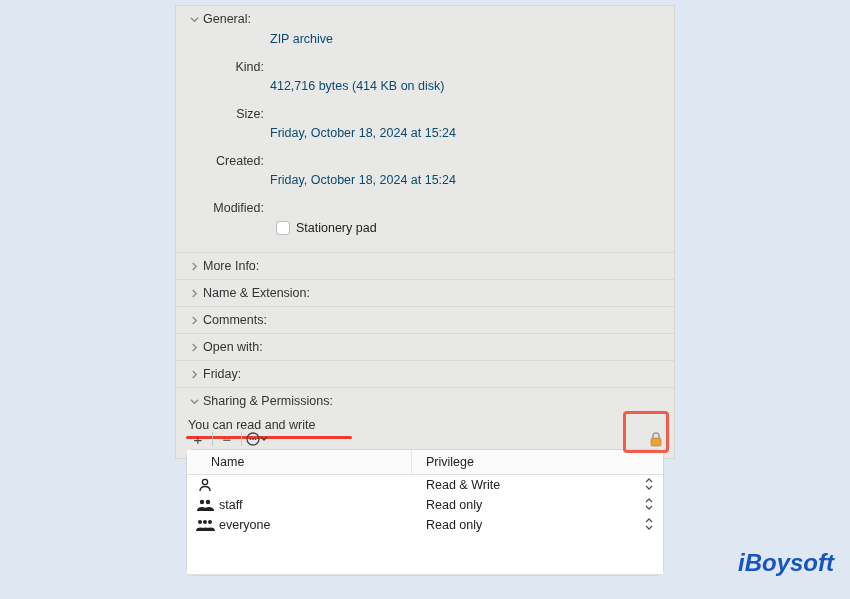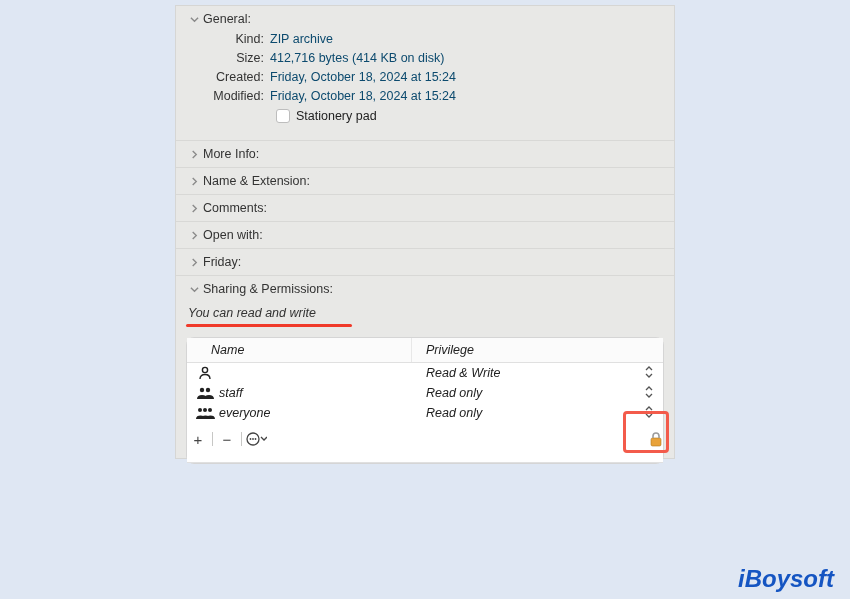--- a/index.html
+++ b/index.html
@@ -47,20 +47,21 @@
   }
   .kv-row {
     display: flex;
     line-height: 19px;
   }
   .kv-label {
     width: 80px;
     text-align: right;
     padding-right: 6px;
     color: #333;
+    margin-top: 28px;
   }
   .kv-value {
     flex: 1;
     color: #0c4a6e;
   }
   .checks {
     margin-top: 0;
   }
   .check-row {
     display: flex;
@@ -70,21 +71,20 @@
   }
   .check-box {
     width: 14px;
     height: 14px;
     border: 1px solid #bdbdbd;
     border-radius: 3px;
     background: #fff;
   }
   .perm-body {
     padding: 6px 10px 8px 10px;
-    font-style: italic;
   }
   .rw-text {
     padding: 4px 0 2px 2px;
     color: #333;
   }
   .underline {
     height: 3px;
     width: 166px;
     background: #f03a2a;
     border-radius: 2px;
@@ -182,21 +182,21 @@
     border-radius: 4px;
     pointer-events:none;
   }
   .lock {
     width: 16px;
     height: 16px;
   }
   .logo {
     position: absolute;
     right: 16px;
-    bottom: 6px;
+    bottom: 22px;
     font-family: Arial, sans-serif;
     font-size: 24px;
     font-weight: 800;
     font-style: italic;
     color: #1555c2;
     letter-spacing: 0px;
   }
 </style>
 </head>
 <body>

